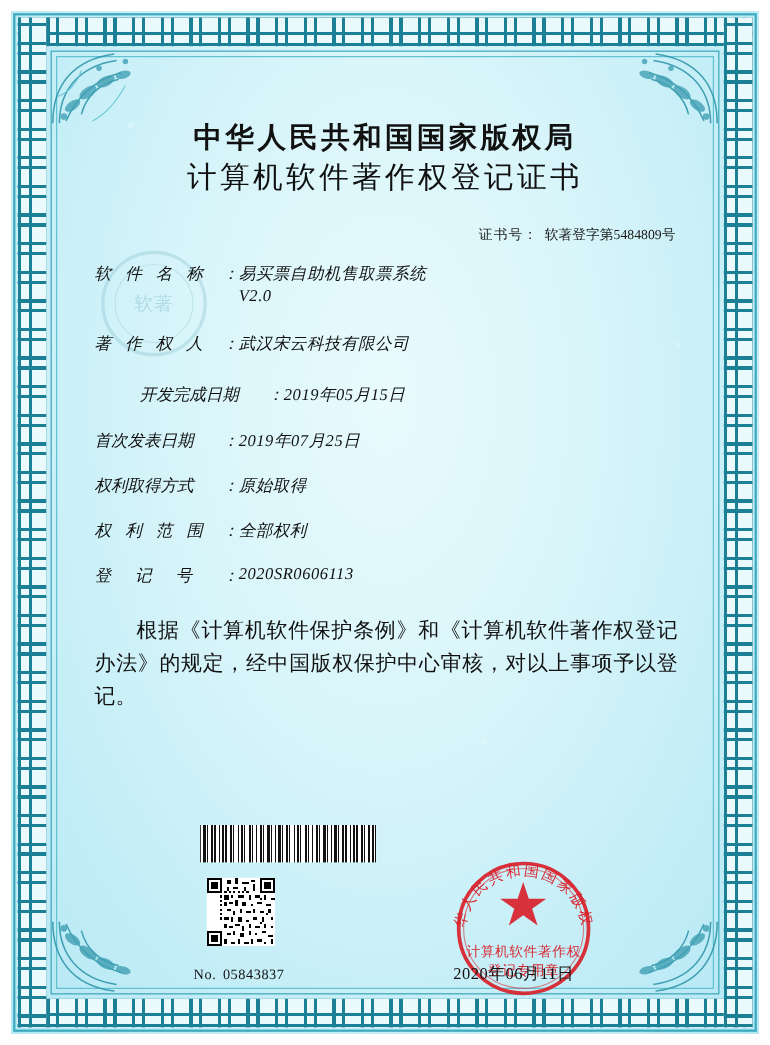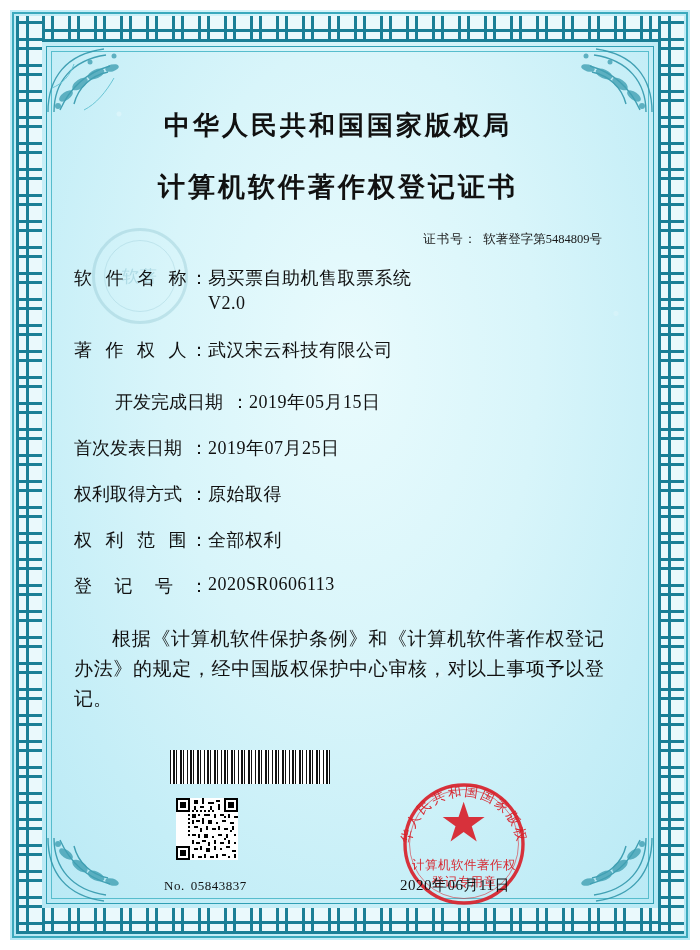--- a/index.html
+++ b/index.html
@@ -129,42 +129,41 @@
     content: "";
     position: absolute;
     left: 9px; top: 9px; right: 9px; bottom: 9px;
     border-radius: 50%;
     border: 1px solid rgba(120,180,195,0.25);
   }
 
   
   .content {
     position: absolute;
-    left: 48px;
+    left: 60px;
     top: 60px;
     width: 580px;
     height: 830px;
   }
 
   .title-cn {
     text-align: center;
     font-size: 26px;
     letter-spacing: 3px;
     color: #111111;
     font-weight: 700;
     margin-top: 48px;
     font-family: "DejaVu Serif", "Liberation Serif", serif;
   }
   .title-main {
     text-align: center;
     font-size: 27px;
     letter-spacing: 3px;
     color: #111111;
-    font-weight: 700;
-    margin-top: 26px;
+    font-weight: 400;
     font-family: "DejaVu Serif", "Liberation Serif", serif;
   }
 
   .cert-no-row {
     margin-top: 26px;
     text-align: right;
     padding-right: 26px;
     font-size: 12.5px;
     color: #1a1a1a;
   }
@@ -173,22 +172,23 @@
 
   .fields {
     margin-top: 18px;
     padding-left: 26px;
     padding-right: 20px;
   }
   .field-row {
     display: flex;
     align-items: flex-start;
     margin-bottom: 17px;
-    font-size: 18px;
+    font-size: 15px;
     color: #111111;
+    font-style: italic;
   }
   .field-label {
     width: 116px;
     flex: 0 0 116px;
     letter-spacing: 0px;
     white-space: nowrap;
   }
   .field-label.spaced-4 { letter-spacing: 9px; }
   .field-label.spaced-5 { letter-spacing: 4.5px; }
   .field-label.tight { letter-spacing: 0px; }

